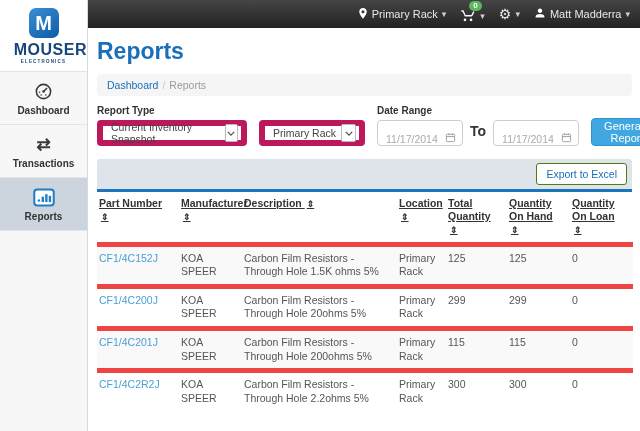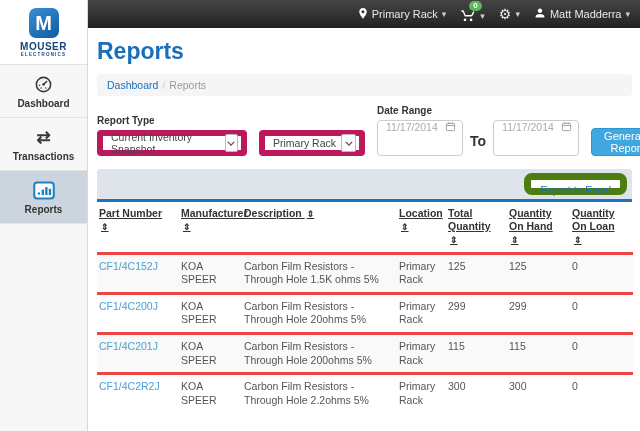--- a/index.html
+++ b/index.html
@@ -20,21 +20,21 @@
   .gear-glyph { font-size:14px; color:#e8e8e8; line-height:1; }
 
   
   .sidebar { position:absolute; left:0; top:0; width:88px; height:431px;
     background:#f7f7f7; border-right:1px solid #d9d9d9; }
   .logo-block { background:#fff; border-bottom:1px solid #e3e3e3; padding:8px 0 7px;
     text-align:center; }
   .logo-m { width:30px; height:30px; margin:0 auto 3px;
     background:linear-gradient(145deg,#3b8fd4,#0c5ca5); border-radius:7px;
     color:#fff; font-weight:bold; font-size:20px; line-height:30px; text-align:center; }
-  .brand { color:#17457c; font-weight:bold; font-size:10px; letter-spacing:.5px; }
+  .brand { color:#17457c; font-weight:bold; font-size:16px; letter-spacing:.5px;text-align:right; }
   .brand-sub { color:#17457c; font-weight:bold; font-size:4.5px; letter-spacing:1.2px; }
   .nav-item { text-align:center; padding:9px 0 8px; border-bottom:1px solid #e5e5e5;
     cursor:pointer; }
   .nav-item .nicon { height:20px; display:flex; align-items:center; justify-content:center; }
   .nav-item .nlabel { font-size:10px; font-weight:bold; color:#333; margin-top:4px; }
   .nav-item.active { background:#ccd5dd; }
   .arrows-glyph { font-size:17px; color:#3a3a3a; font-weight:bold; line-height:1; }
 
   
   .main { position:absolute; left:88px; top:28px; right:0; bottom:0; background:#fff;
@@ -46,43 +46,43 @@
   .breadcrumb .sep { margin:0 4px; color:#ccc; }
 
   
   .filters { display:flex; align-items:flex-end; gap:12px; margin-bottom:13px; }
   .fgroup .flabel { font-size:10px; font-weight:bold; color:#333; margin-bottom:4px; }
   .selectbox { display:flex; align-items:center; justify-content:space-between;
     border:6px solid #be185d; border-radius:4px; height:26px; padding:0 3px 0 8px;
     font-size:10.5px; color:#444; background:#fff; cursor:pointer; }
   .sel-caret { width:15px; height:18px; border:1px solid #bbb; border-radius:2px;
     display:flex; align-items:center; justify-content:center; background:#fdfdfd; }
-  .datebox { display:flex; align-items:flex-start; justify-content:space-between;
-    border:1px solid #ccc; border-radius:4px; height:36px; padding:0 6px 0 8px;
+  .datebox { display:flex; align-items:flex-end; justify-content:space-between;
+    border:1px solid #ccc; border-radius:4px; height:26px; padding:16px 6px 0 8px;
     font-size:10.5px; color:#aaa; background:#fff; }
   .daterange { display:flex; align-items:flex-end; gap:7px; }
   .to-label { font-size:14px; font-weight:bold; color:#333; padding-bottom:7px; }
   .btn-generate { background:#41a7e0; border:1px solid #2e95d3; color:#fff;
     font-size:11px; border-radius:4px; height:28px; padding:0 12px; cursor:pointer;
     font-family:"Liberation Sans", sans-serif; }
 
   
   .panel { border-bottom:0; }
   .panel-toolbar { background:#dee4e9; border-radius:3px 3px 0 0; height:30px;
     display:flex; align-items:center; justify-content:flex-end; padding:0 5px; }
-  .btn-export { background:#fff; border:7px solid #4d7c0f; border-radius:8px;
+  .btn-export { background:#fff; border:1px solid #4d7c0f; border-radius:3px;
     color:#1a6fba; font-size:10.5px; height:22px; padding:4px 9px; cursor:pointer;
     font-family:"Liberation Sans", sans-serif; }
   .blue-rule { height:3px; background:#1c75bc; }
   table.report { width:100%; border-collapse:collapse; table-layout:fixed; }
   table.report th { text-align:left; font-size:10.5px; color:#333; padding:5px 8px 5px 0;
     vertical-align:top; line-height:1.25; cursor:pointer;text-decoration:underline; }
   table.report th:first-child, table.report td:first-child { padding-left:2px; }
   table.report td { font-size:10.5px; color:#555; padding:5px 8px 5px 0;
-    vertical-align:top; line-height:1.3; border-top:3px solid #ef4444; }
+    vertical-align:top; line-height:1.3; border-top:5px solid #ef4444; }
   table.report tbody tr:nth-child(odd) { background:#f9f9f9; }
   table.report a.part { color:#4aa0d5; text-decoration:none; cursor:pointer; }
   .sort { color:#333; font-size:9px; margin-left:2px; }
 </style>
 </head>
 <body>
 
 <div class="app">
 
   <div class="sidebar">

